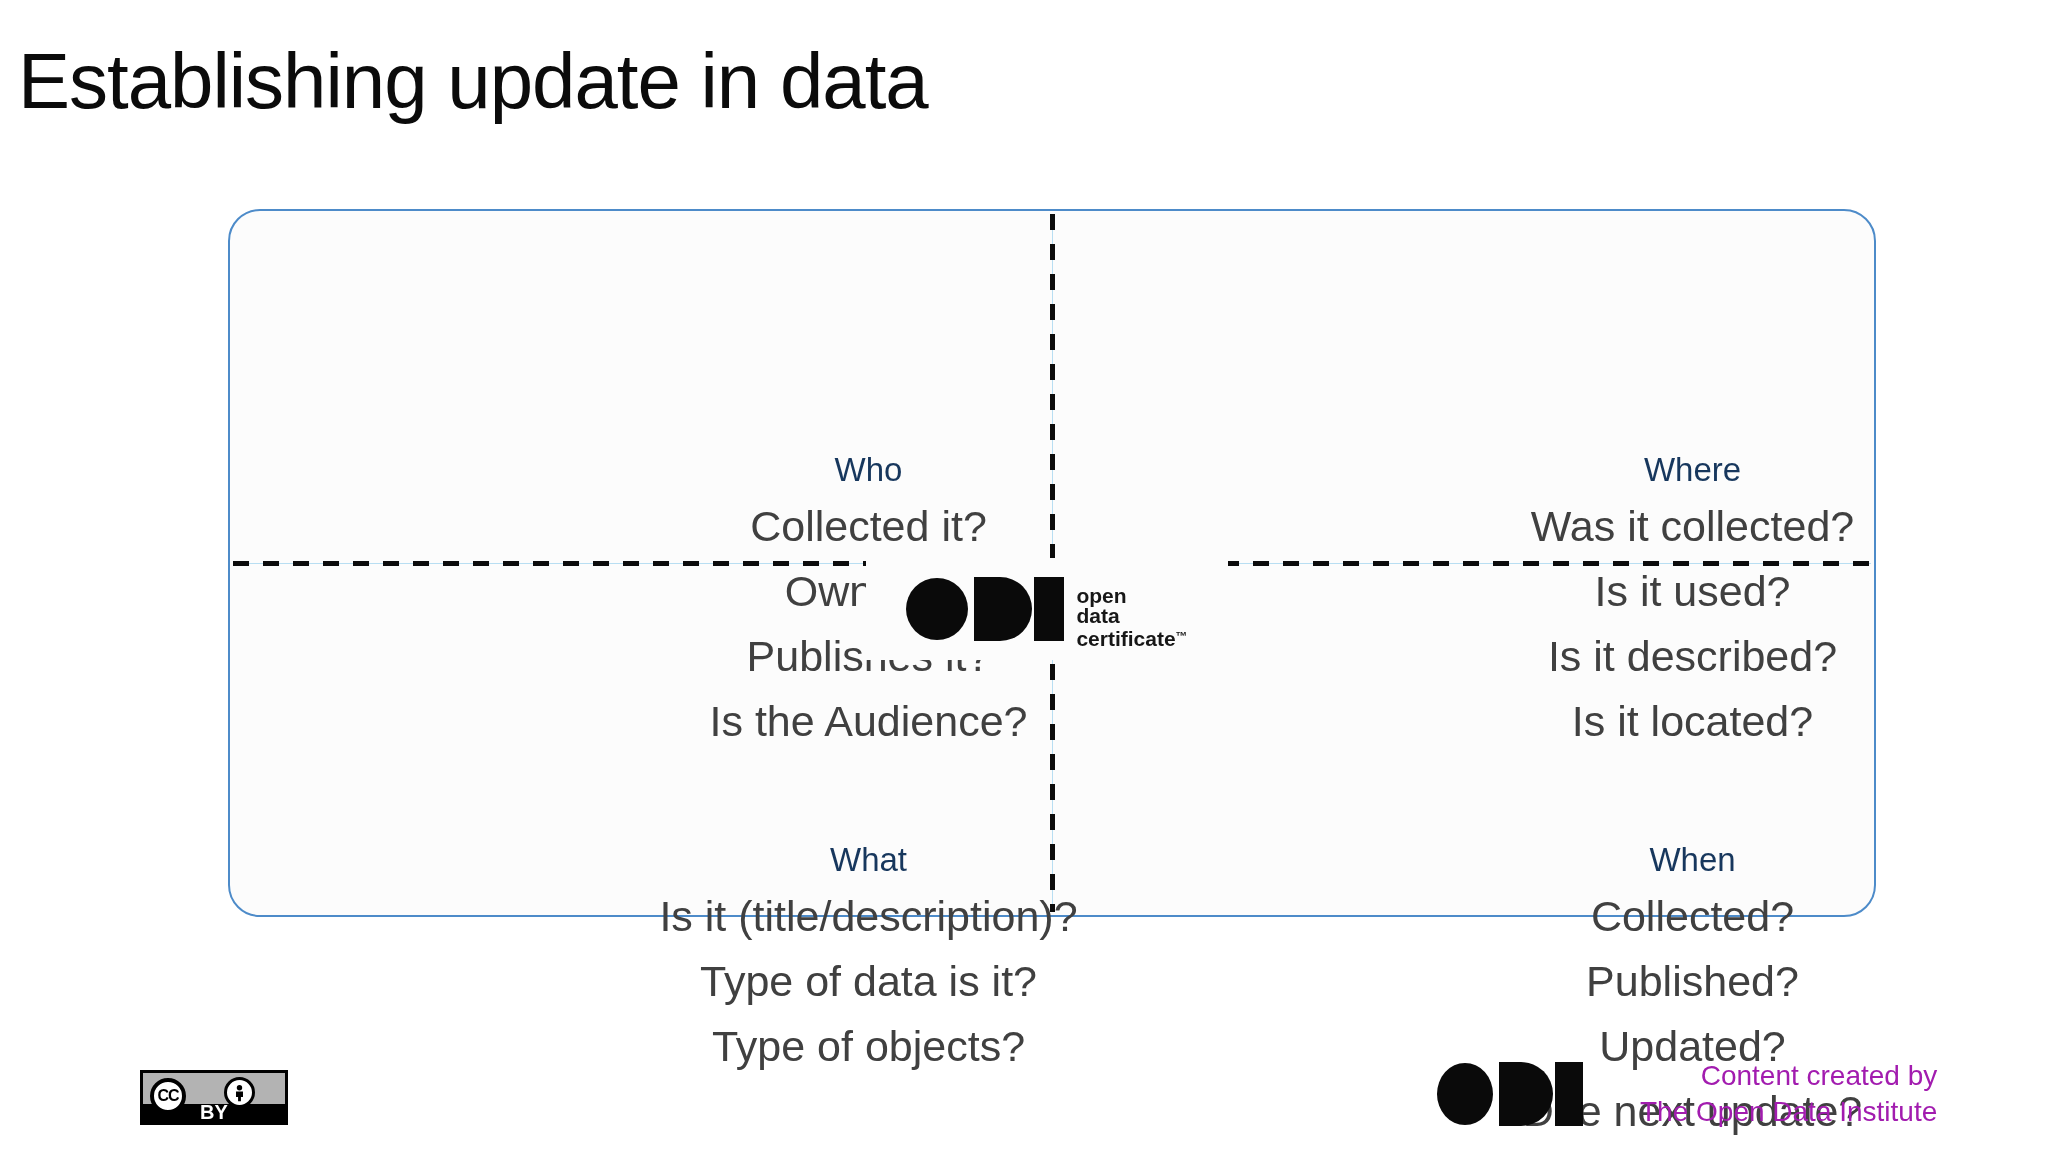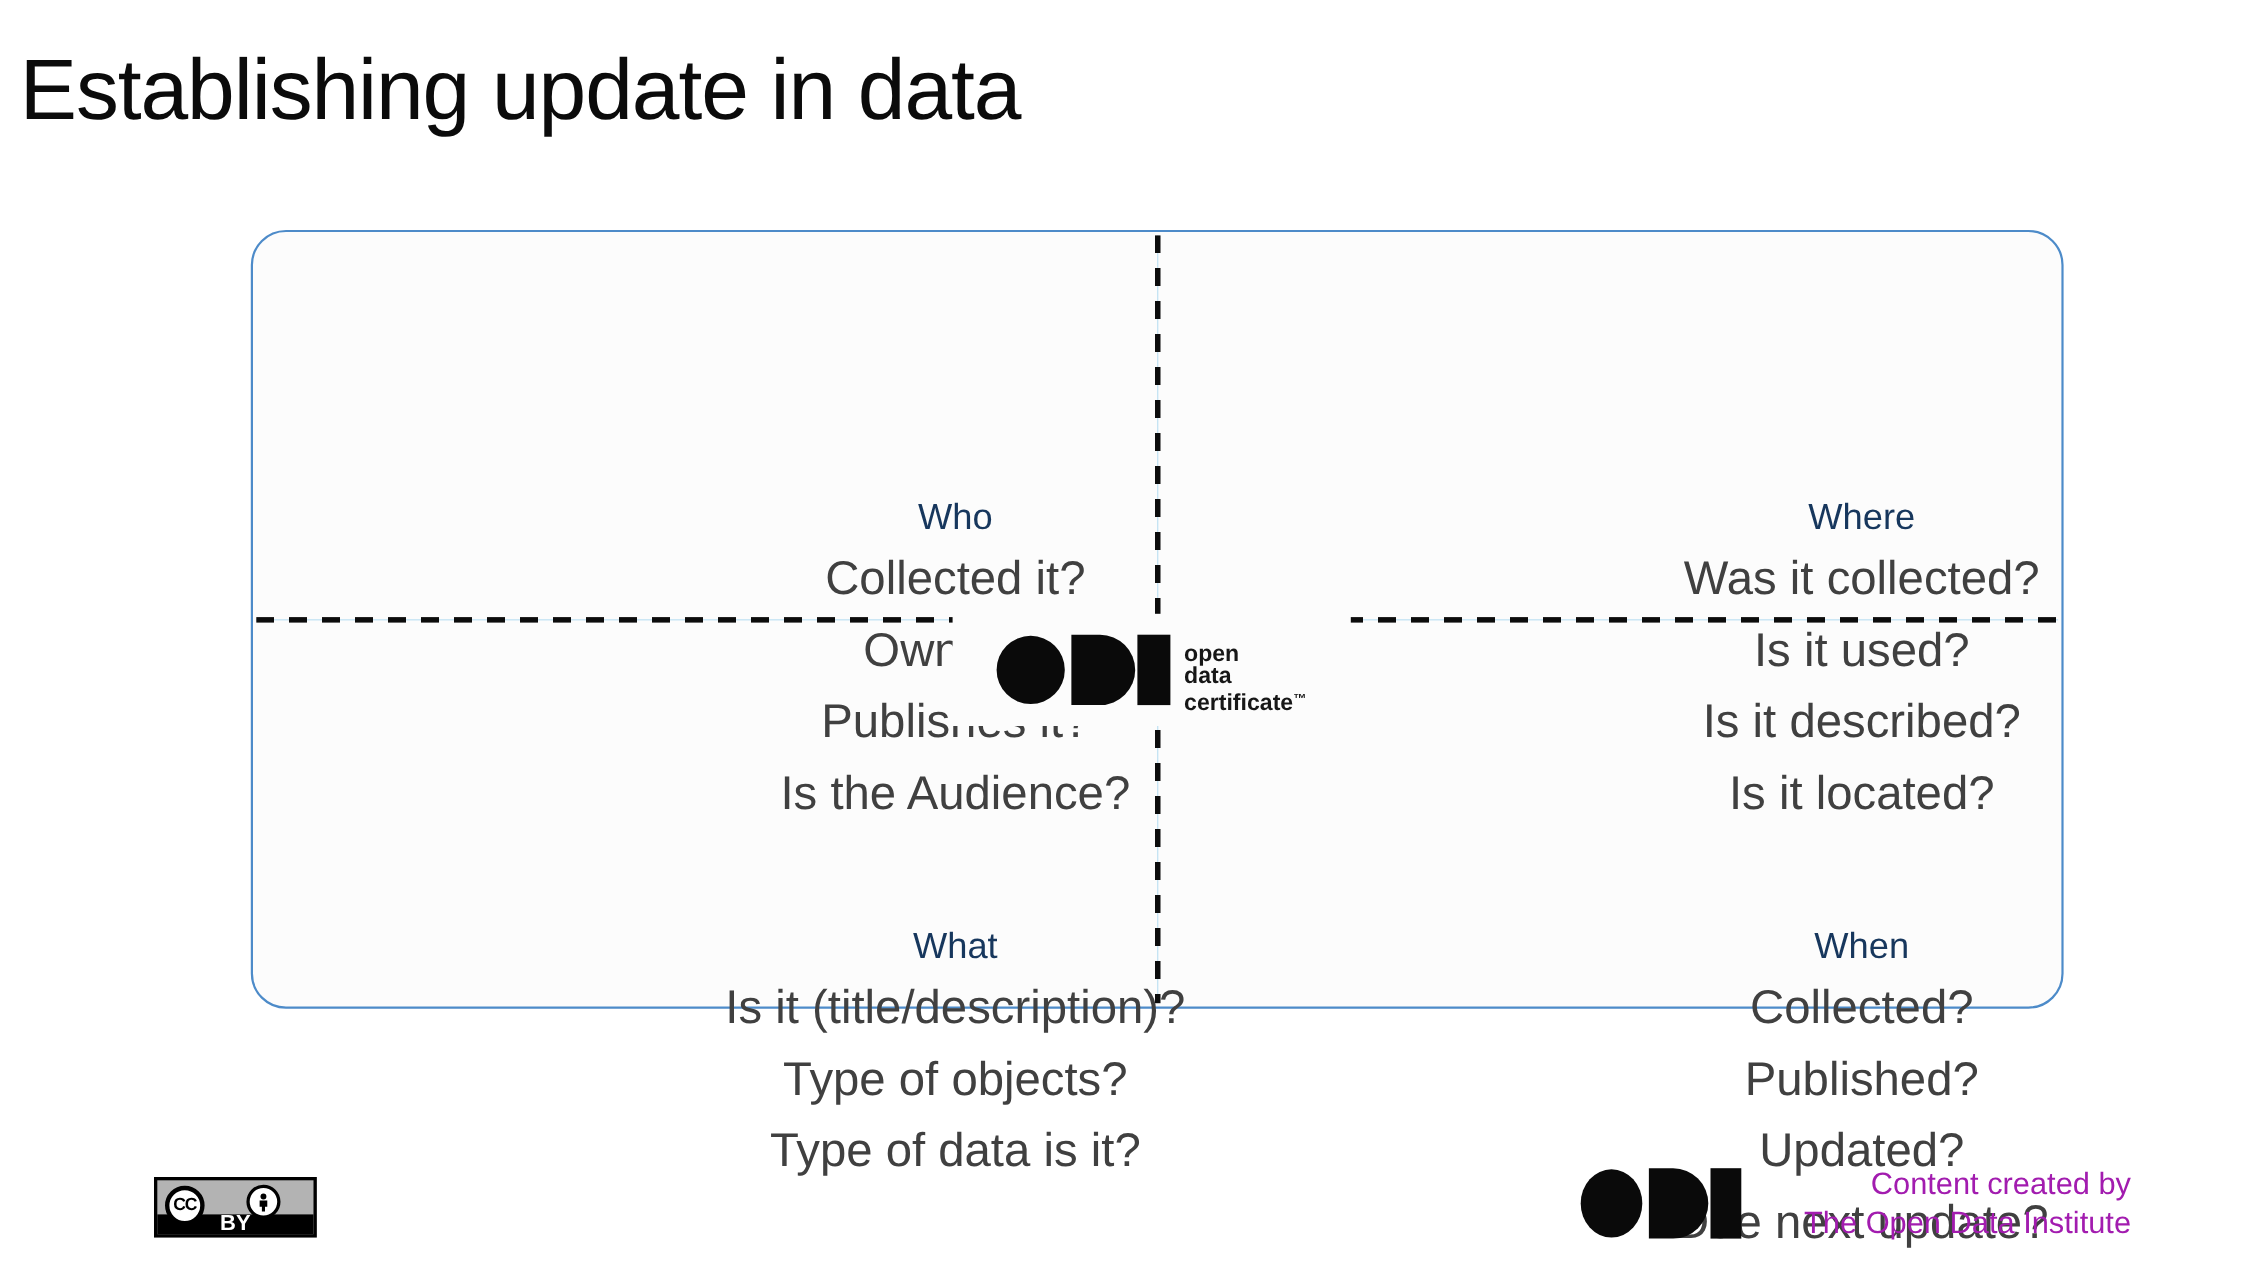--- a/index.html
+++ b/index.html
@@ -135,22 +135,22 @@
         <div>Is it used?</div>
         <div>Is it described?</div>
         <div>Is it located?</div>
       </div>
     </section>
 
     <section class="quad quad-what">
       <h2>What</h2>
       <div class="lines">
         <div>Is it (title/description)?</div>
+        <div>Type of data is it?</div>
         <div>Type of objects?</div>
-        <div>Type of data is it?</div>
       </div>
     </section>
 
     <section class="quad quad-when">
       <h2>When</h2>
       <div class="lines">
         <div>Collected?</div>
         <div>Published?</div>
         <div>Updated?</div>
         <div>Due next update?</div>

